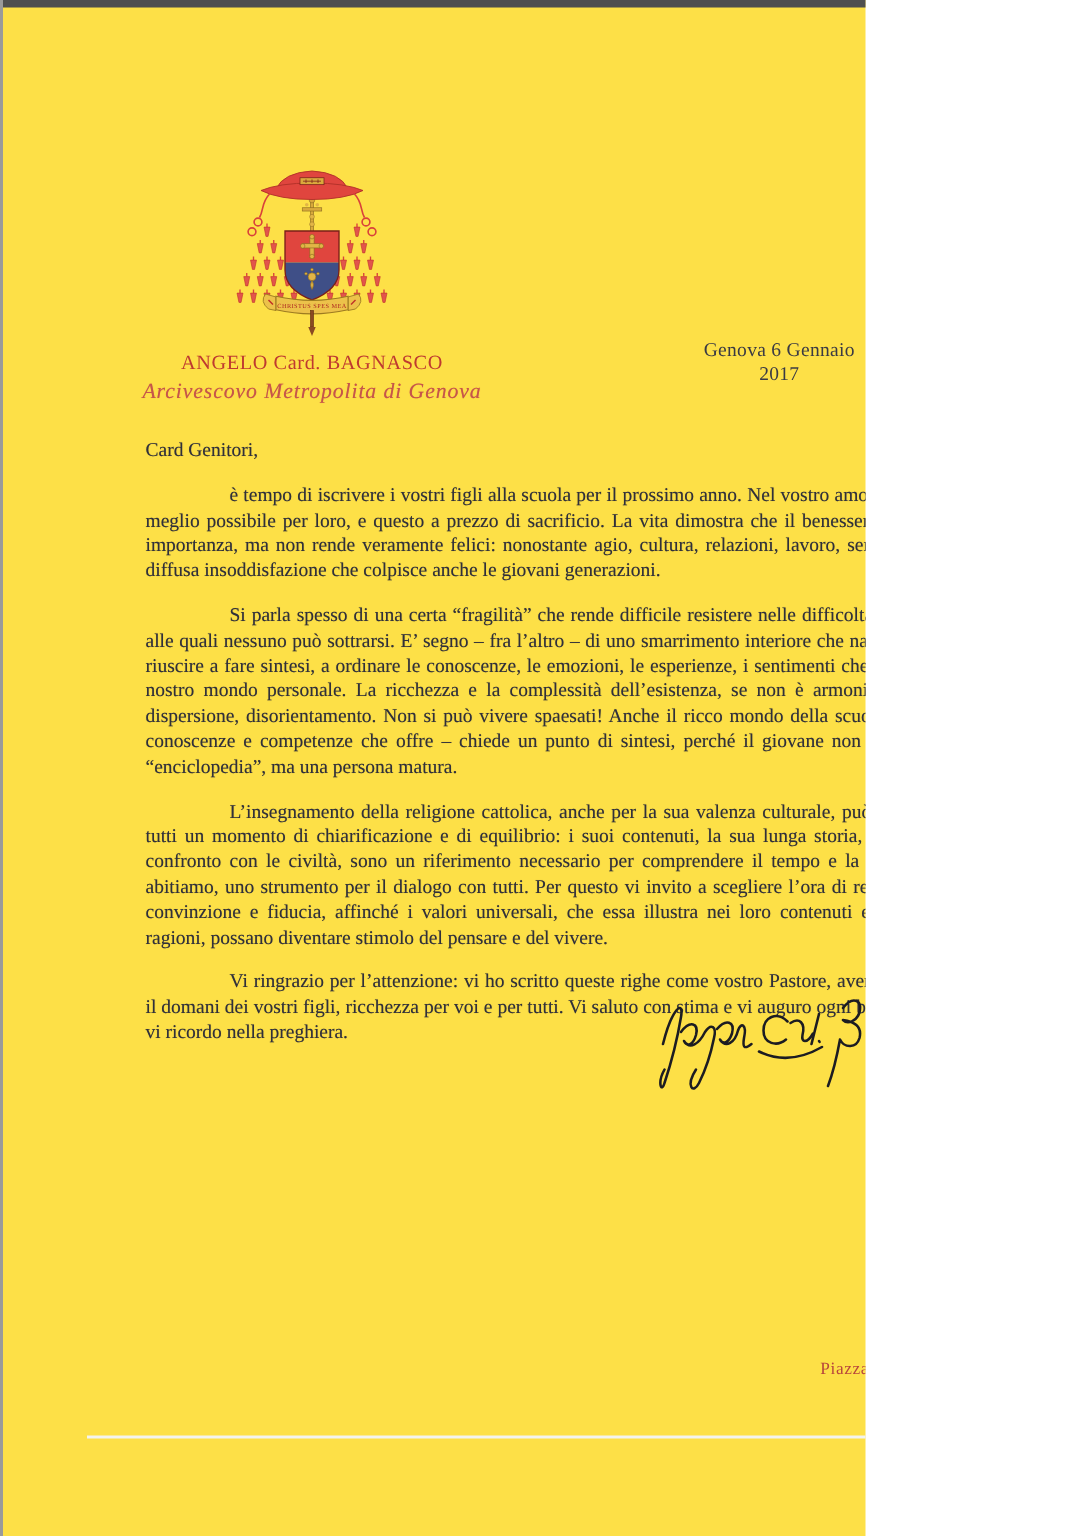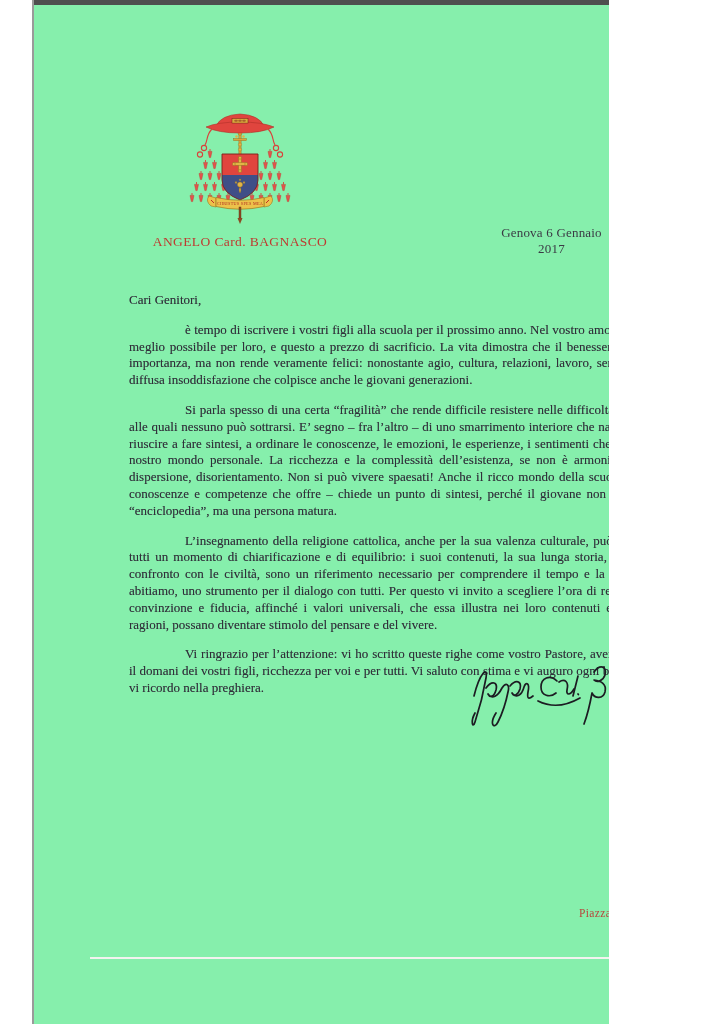--- a/index.html
+++ b/index.html
@@ -1,22 +1,21 @@
 <!DOCTYPE html>
 <html lang="it"><head>
 <meta charset="utf-8">
 <style>
   html,body{margin:0;padding:0;background:#ffffff;}
   .scan-page{
     position:relative;
     width:577px;height:1024px;
-    background:#86efac;
+    background:#fde047;
     overflow:hidden;
     font-family:"Liberation Serif","DejaVu Serif",serif;
-    margin-left:32px;
   }
   
   .top-edge{position:absolute;top:0;left:0;width:724px;height:5px;background:#4f4f4f;}
   .left-edge{position:absolute;top:0;left:0;width:2px;height:1024px;background:#9a9a9a;}
   .paper-edge-right{position:absolute;left:687px;top:75px;width:1px;height:882px;background:#e6e6de;}
   .paper-edge-bottom{position:absolute;left:58px;top:957px;width:629px;height:2px;background:#f3f3ef;}
 
   
   .letterhead{position:absolute;left:88px;top:111px;width:240px;text-align:center;}
   .coa{display:block;margin:0 auto;}
@@ -171,26 +170,27 @@
         <text x="52" y="94" text-anchor="middle" font-size="4.2" letter-spacing="0.3" fill="#b02a22" font-family="Liberation Serif, DejaVu Serif, serif">CHRISTUS SPES MEA</text>
       </g>
 
       <g>
         <rect x="51" y="96" width="2" height="11" fill="#8a4a22" stroke="#5e2e12" stroke-width="0.4"></rect>
         <path d="M49.5,107 h5 l-2.5,6 Z" fill="#8a4a22"></path>
       </g>
     </svg>
 
     <div class="lh-name">ANGELO Card. BAGNASCO</div>
+    <div class="lh-title">Arcivescovo Metropolita di Genova</div>
   </header>
 
   <div class="date-line">Genova 6 Gennaio 2017</div>
 
   <main class="letter-body">
-    <p class="salutation">Cari Genitori,</p>
+    <p class="salutation">Card Genitori,</p>
     <p class="para">è tempo di iscrivere i vostri figli alla scuola per il prossimo anno. Nel vostro amore, volete il meglio possibile per loro, e questo a prezzo di sacrificio. La vita dimostra che il benessere ha la sua importanza, ma non rende veramente felici: nonostante agio, cultura, relazioni, lavoro, serpeggia una diffusa insoddisfazione che colpisce anche le giovani generazioni.</p>
     <p class="para">Si parla spesso di una certa “fragilità” che rende difficile resistere nelle difficoltà della vita, alle quali nessuno può sottrarsi. E’ segno – fra l’altro – di uno smarrimento interiore che nasce dal non riuscire a fare sintesi, a ordinare le conoscenze, le emozioni, le esperienze, i sentimenti che formano il nostro mondo personale. La ricchezza e la complessità dell’esistenza, se non è armonica, diventa dispersione, disorientamento. Non si può vivere spaesati! Anche il ricco mondo della scuola – con le conoscenze e competenze che offre – chiede un punto di sintesi, perché il giovane non diventi un’ “enciclopedia”, ma una persona matura.</p>
     <p class="para">L’insegnamento della religione cattolica, anche per la sua valenza culturale, può essere per tutti un momento di chiarificazione e di equilibrio: i suoi contenuti, la sua lunga storia, il continuo confronto con le civiltà, sono un riferimento necessario per comprendere il tempo e la società che abitiamo, uno strumento per il dialogo con tutti. Per questo vi invito a scegliere l’ora di religione con convinzione e fiducia, affinché i valori universali, che essa illustra nei loro contenuti e nelle loro ragioni, possano diventare stimolo del pensare e del vivere.</p>
     <p class="para">Vi ringrazio per l’attenzione: vi ho scritto queste righe come vostro Pastore, avendo a cuore il domani dei vostri figli, ricchezza per voi e per tutti. Vi saluto con stima e vi auguro ogni bene, mentre vi ricordo nella preghiera.</p>
   </main>
 
   <svg class="signature" width="212" height="86" viewBox="0 0 212 86" role="img" aria-label="Angelo Card. Bagnasco">
     <g fill="none" stroke="#1c1c22" stroke-width="1.7" stroke-linecap="round" stroke-linejoin="round">
 
       <path d="M14,40 C20,16 28,10 26,22 C24,34 19,54 15,66 C13,73 10,66 15,57"></path>

